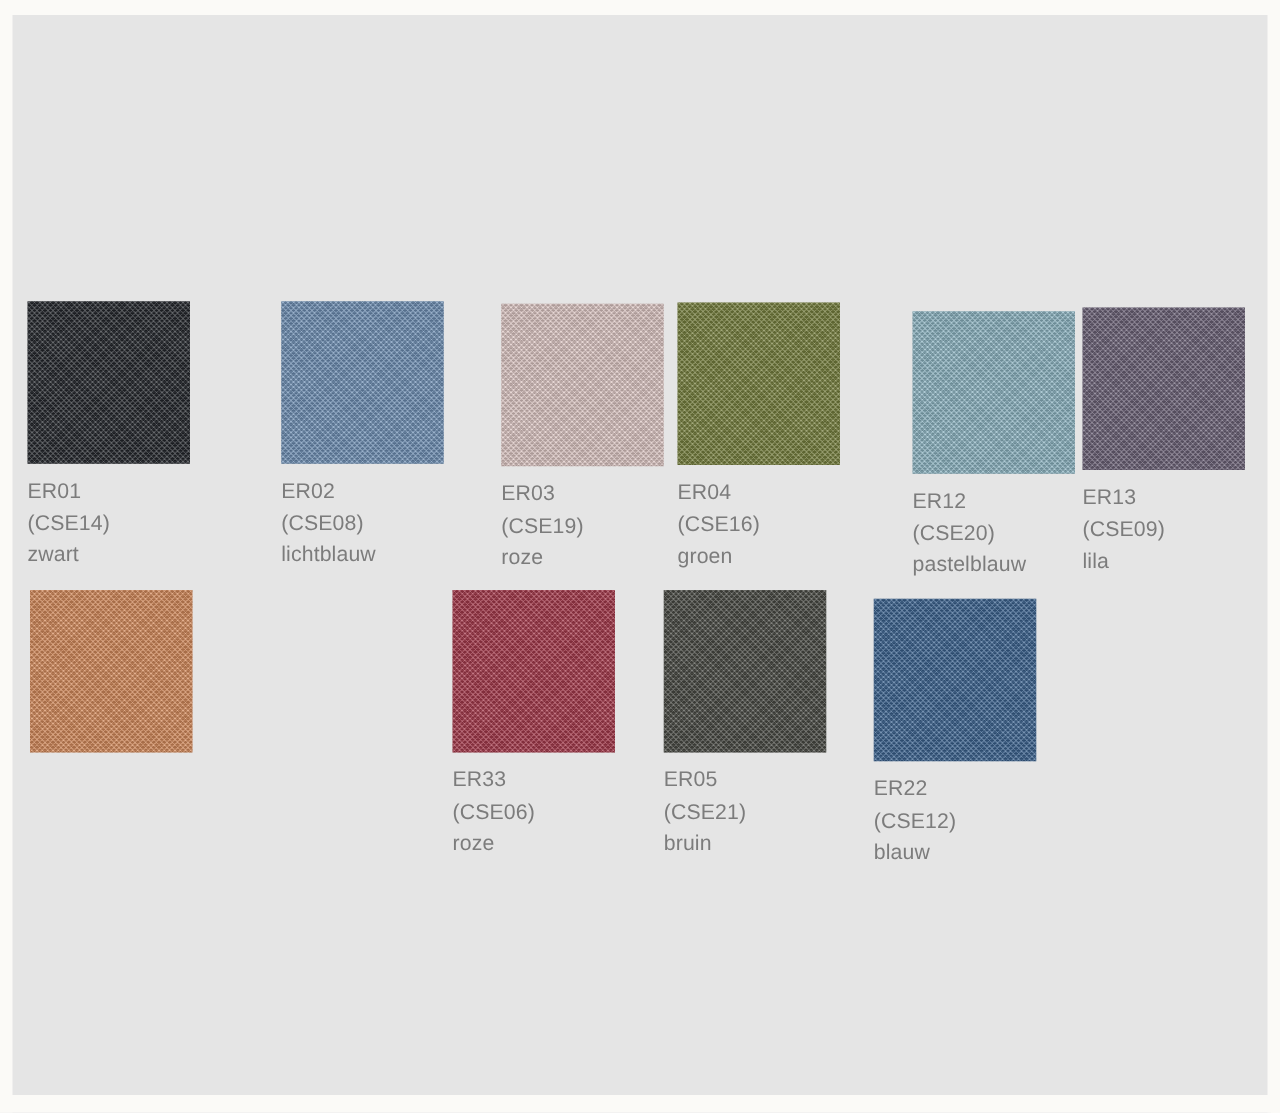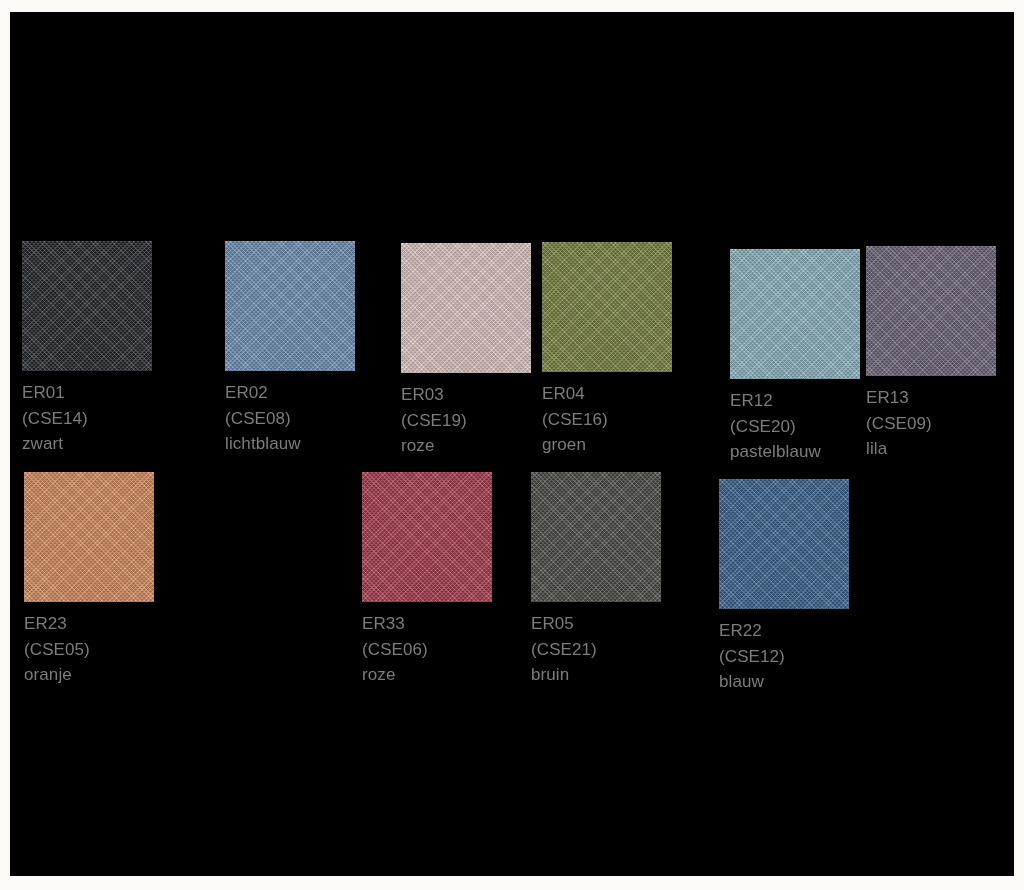--- a/index.html
+++ b/index.html
@@ -11,21 +11,21 @@
     height: 890px;
     background: #fdfdfb;
     font-family: "Liberation Sans", sans-serif;
     overflow: hidden;
   }
 
   #page {
     position: relative;
     width: 1024px;
     height: 890px;
-    background: #000000;
+    background: #e5e5e5;
   }
 
   
   .scan-edge {
     position: absolute;
     background: #fbfaf7;
     pointer-events: none;
   }
   .scan-edge.top    { left: 0; top: 0; width: 1024px; height: 12px; }
   .scan-edge.bottom { left: 0; bottom: 0; width: 1024px; height: 14px; }
@@ -185,25 +185,20 @@
           <span class="ln">(CSE09)</span>
           <span class="ln">lila</span>
         </div>
       </div>
       <div class="swatch-cell" style="left: 24px; top: 472px;">
         <div class="swatch-chip" title="oranje" style="width: 130px; height: 130px; background-color: rgb(215, 140, 92);">
           <div class="weave-a"></div>
           <div class="weave-b"></div>
           <div class="weave-c"></div>
         </div>
-        <div class="swatch-labels">
-          <span class="ln">ER23</span>
-          <span class="ln">(CSE05)</span>
-          <span class="ln">oranje</span>
-        </div>
       </div>
       <div class="swatch-cell" style="left: 362px; top: 472px;">
         <div class="swatch-chip" title="rood" style="width: 130px; height: 130px; background-color: rgb(167, 58, 76);">
           <div class="weave-a"></div>
           <div class="weave-b"></div>
           <div class="weave-c"></div>
         </div>
         <div class="swatch-labels">
           <span class="ln">ER33</span>
           <span class="ln">(CSE06)</span>
@@ -215,21 +210,21 @@
           <div class="weave-a"></div>
           <div class="weave-b"></div>
           <div class="weave-c"></div>
         </div>
         <div class="swatch-labels">
           <span class="ln">ER05</span>
           <span class="ln">(CSE21)</span>
           <span class="ln">bruin</span>
         </div>
       </div>
-      <div class="swatch-cell" style="left: 699px; top: 479px; margin-left: 20px;">
+      <div class="swatch-cell" style="left: 699px; top: 479px;">
         <div class="swatch-chip" title="blauw" style="width: 130px; height: 130px; background-color: rgb(58, 98, 143);">
           <div class="weave-a"></div>
           <div class="weave-b"></div>
           <div class="weave-c"></div>
         </div>
         <div class="swatch-labels">
           <span class="ln">ER22</span>
           <span class="ln">(CSE12)</span>
           <span class="ln">blauw</span>
         </div>

